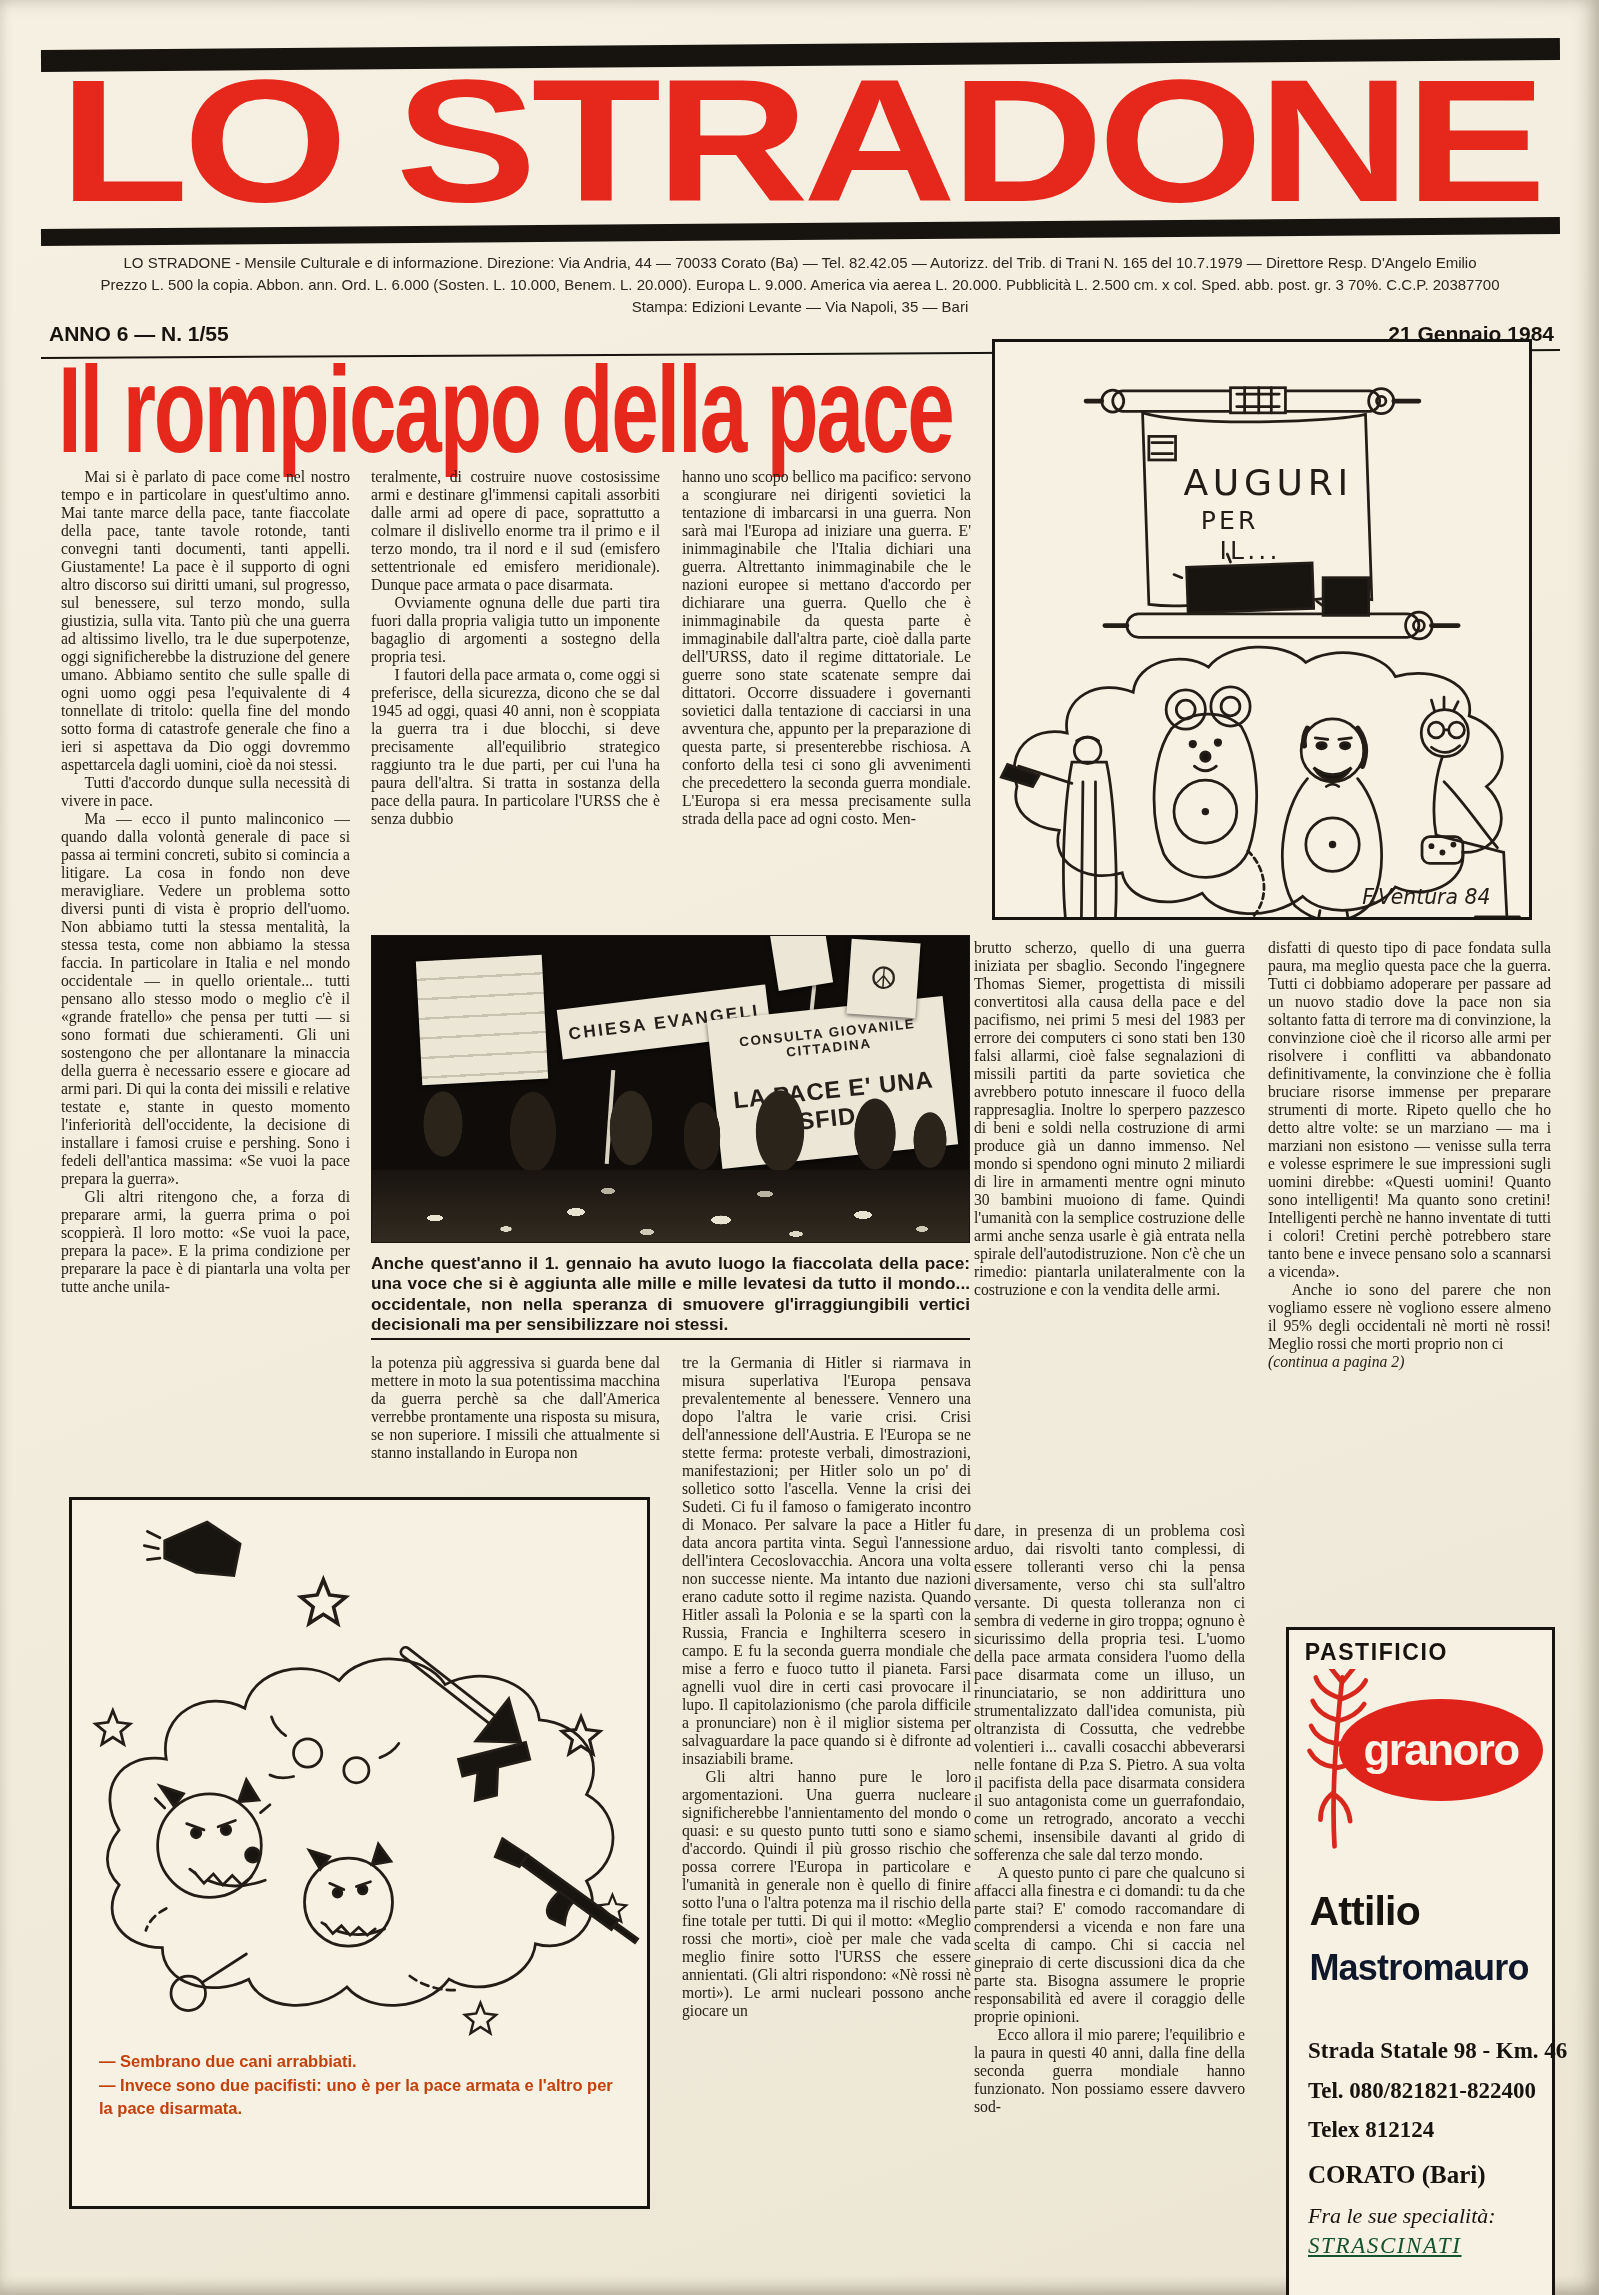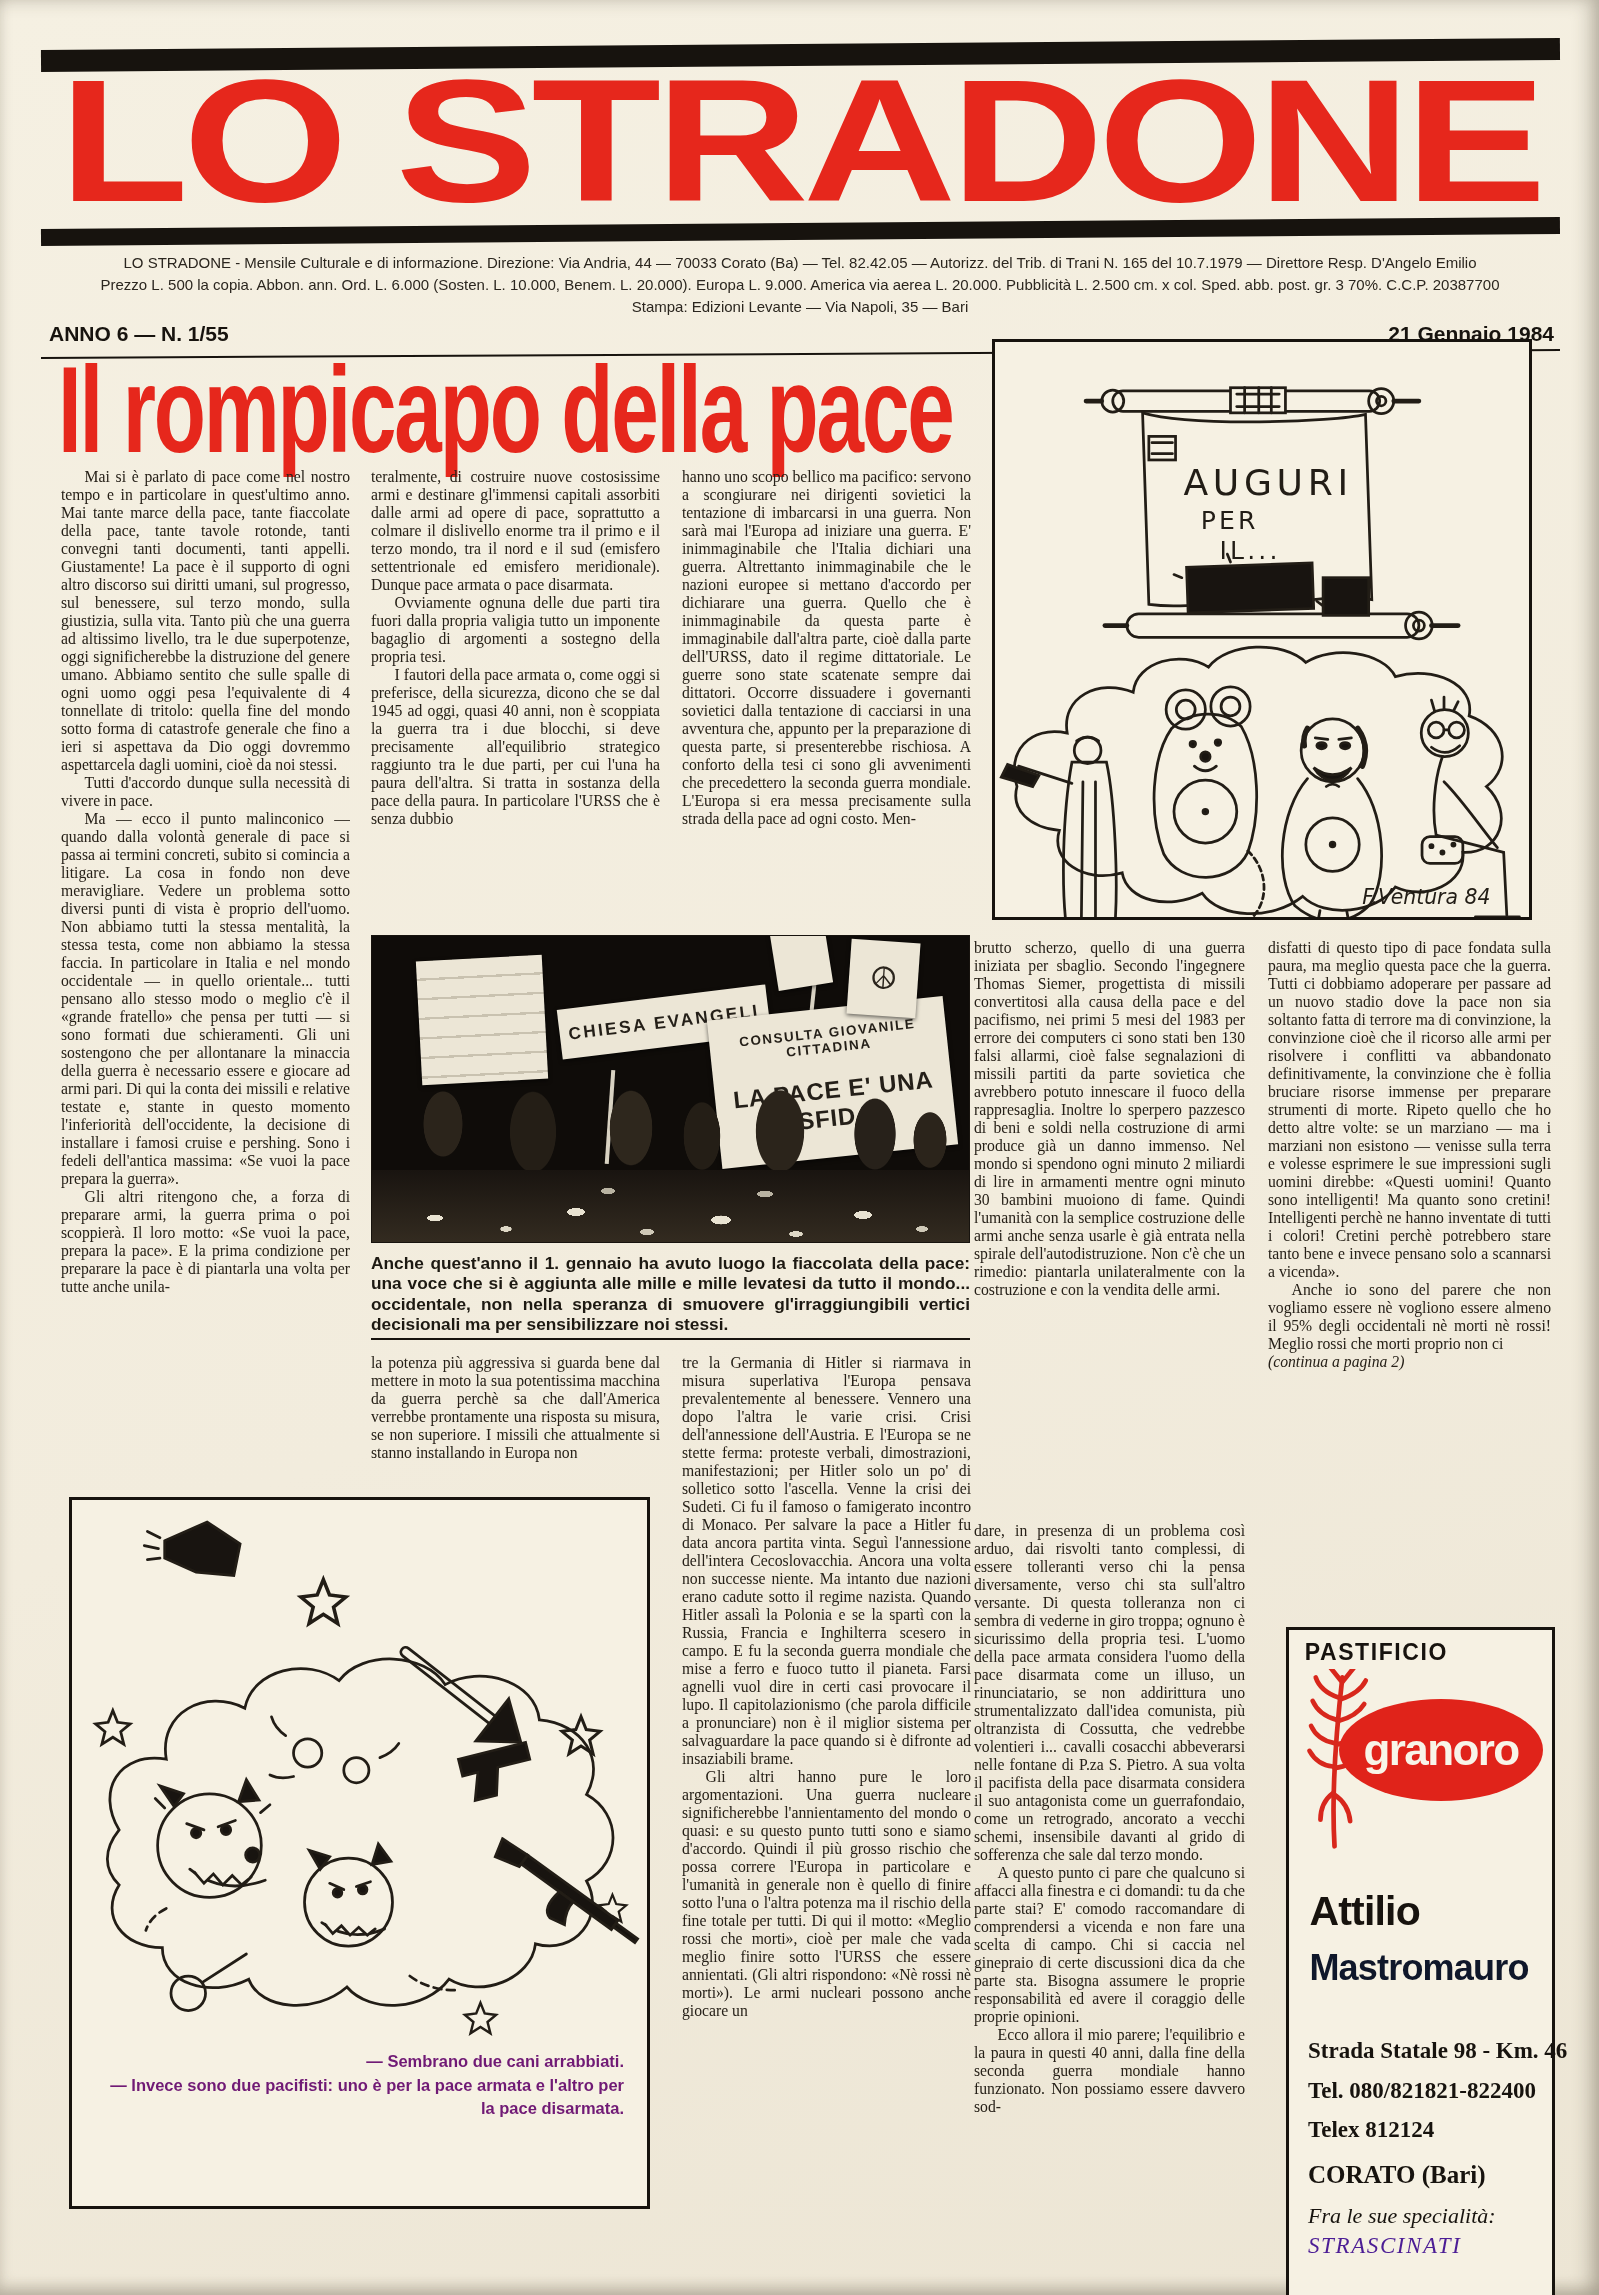--- a/index.html
+++ b/index.html
@@ -75,33 +75,33 @@
         radial-gradient(12.6px 5.5px at 491px 52px,#e9e3d2 70%,transparent 72%),
         radial-gradient(8.6px 3.9px at 550px 66px,#cfc9b8 70%,transparent 72%),
         radial-gradient(11px 4.7px at 393px 31px,#b9b3a2 70%,transparent 72%),
         radial-gradient(9.4px 4.7px at 236px 28px,#b9b3a2 70%,transparent 72%);}
   #photo-caption{position:absolute;left:371px;top:1253px;width:599px;
       font:bold 17.3px/20.4px "Liberation Sans",sans-serif;color:#1d1912;text-align:justify;}
   #photo-rule{position:absolute;left:371px;top:1338px;width:599px;height:2.4px;background:#17130e;}
   
   #cartoon-bl{position:absolute;left:69px;top:1497px;width:581px;height:712px;border:3.1px solid #17130e;background:#f6f1e3;box-sizing:border-box;}
   #cartoon-bl-caption{position:absolute;left:27px;top:550px;width:525px;
-      font:bold 16.5px/23.6px "Liberation Sans",sans-serif;color:#701a75;text-align:right;}
+      font:bold 16.5px/23.6px "Liberation Sans",sans-serif;color:#c2410c;}
   
   #ad{position:absolute;left:1286px;top:1627px;width:269px;height:730px;border:3.1px solid #17130e;background:#f6f1e3;box-sizing:border-box;}
   #ad-kicker{position:absolute;left:15.7px;top:9.4px;font:bold 23px "Liberation Sans",sans-serif;letter-spacing:1.6px;color:#17130e;}
   #ad-oval{position:absolute;left:50px;top:69px;width:204px;height:102px;background:#e0231a;border-radius:50%;
       text-align:center;font:bold 44px/102px "Liberation Sans",sans-serif;color:#f8f4e8;letter-spacing:-1.6px;}
   #ad-name1{position:absolute;left:20.4px;top:258px;font:800 41px "Liberation Sans",sans-serif;color:#17130e;letter-spacing:-0.8px;}
   #ad-name2{position:absolute;left:20.4px;top:317px;font:800 36px "Liberation Sans",sans-serif;color:#0f172a;letter-spacing:-0.8px;}
   .ad-line{position:absolute;left:19px;font:bold 23px "Liberation Serif",serif;color:#17130e;white-space:nowrap;}
   #ad-addr{top:408px;}#ad-tel{top:448px;}#ad-telex{top:487px;}
   #ad-city{position:absolute;left:19px;top:531px;font:bold 25px "Liberation Serif",serif;color:#17130e;}
   #ad-spec-intro{position:absolute;left:19px;top:573px;font:italic 22px "Liberation Serif",serif;color:#17130e;}
-  #ad-spec{position:absolute;left:19px;top:603px;font:italic 23px "Liberation Serif",serif;letter-spacing:1.6px;color:#4c1d95;}
+  #ad-spec{position:absolute;left:19px;top:603px;font:italic 23px "Liberation Serif",serif;letter-spacing:1.6px;color:#14532d;text-decoration:underline;}
   svg text{font-family:"DejaVu Sans",sans-serif;}
 </style>
 </head>
 <body>
 
 <div id="page">
 
   <div class="bar" id="bar1"></div>
   <div id="masthead-title">LO STRADONE</div>
   <div class="bar" id="bar2"></div>

